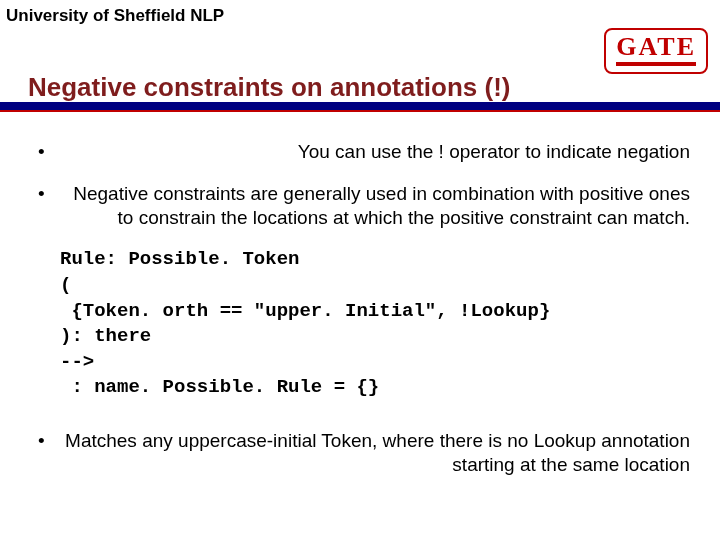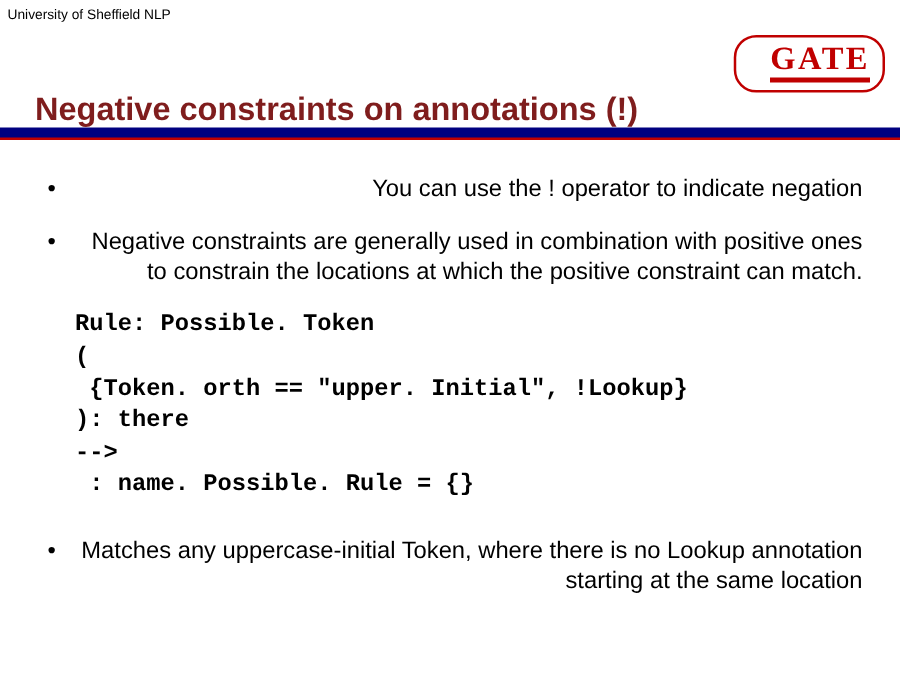--- a/index.html
+++ b/index.html
@@ -8,33 +8,33 @@
     height: 540px;
     background: #fff;
     font-family: Arial, Helvetica, sans-serif;
     position: relative;
     overflow: hidden;
   }
   .header-label {
     position: absolute;
     top: 6px;
     left: 6px;
-    font-size: 11px;
-    font-weight: normal;
+    font-size: 17px;
+    font-weight: bold;
     color: #000;
   }
   .logo {
     position: absolute;
     top: 28px;
     right: 12px;
   }
   .logo-frame {
     border: 2px solid #c00000;
-    border-radius: 18px;
-    padding: 4px 10px 6px 27px;
+    border-radius: 8px;
+    padding: 4px 10px 6px 10px;
     display: inline-block;
   }
   .logo-text {
     font-family: Georgia, 'Times New Roman', serif;
     font-weight: bold;
     font-size: 26px;
     color: #c00000;
     letter-spacing: 2px;
     line-height: 1;
   }

